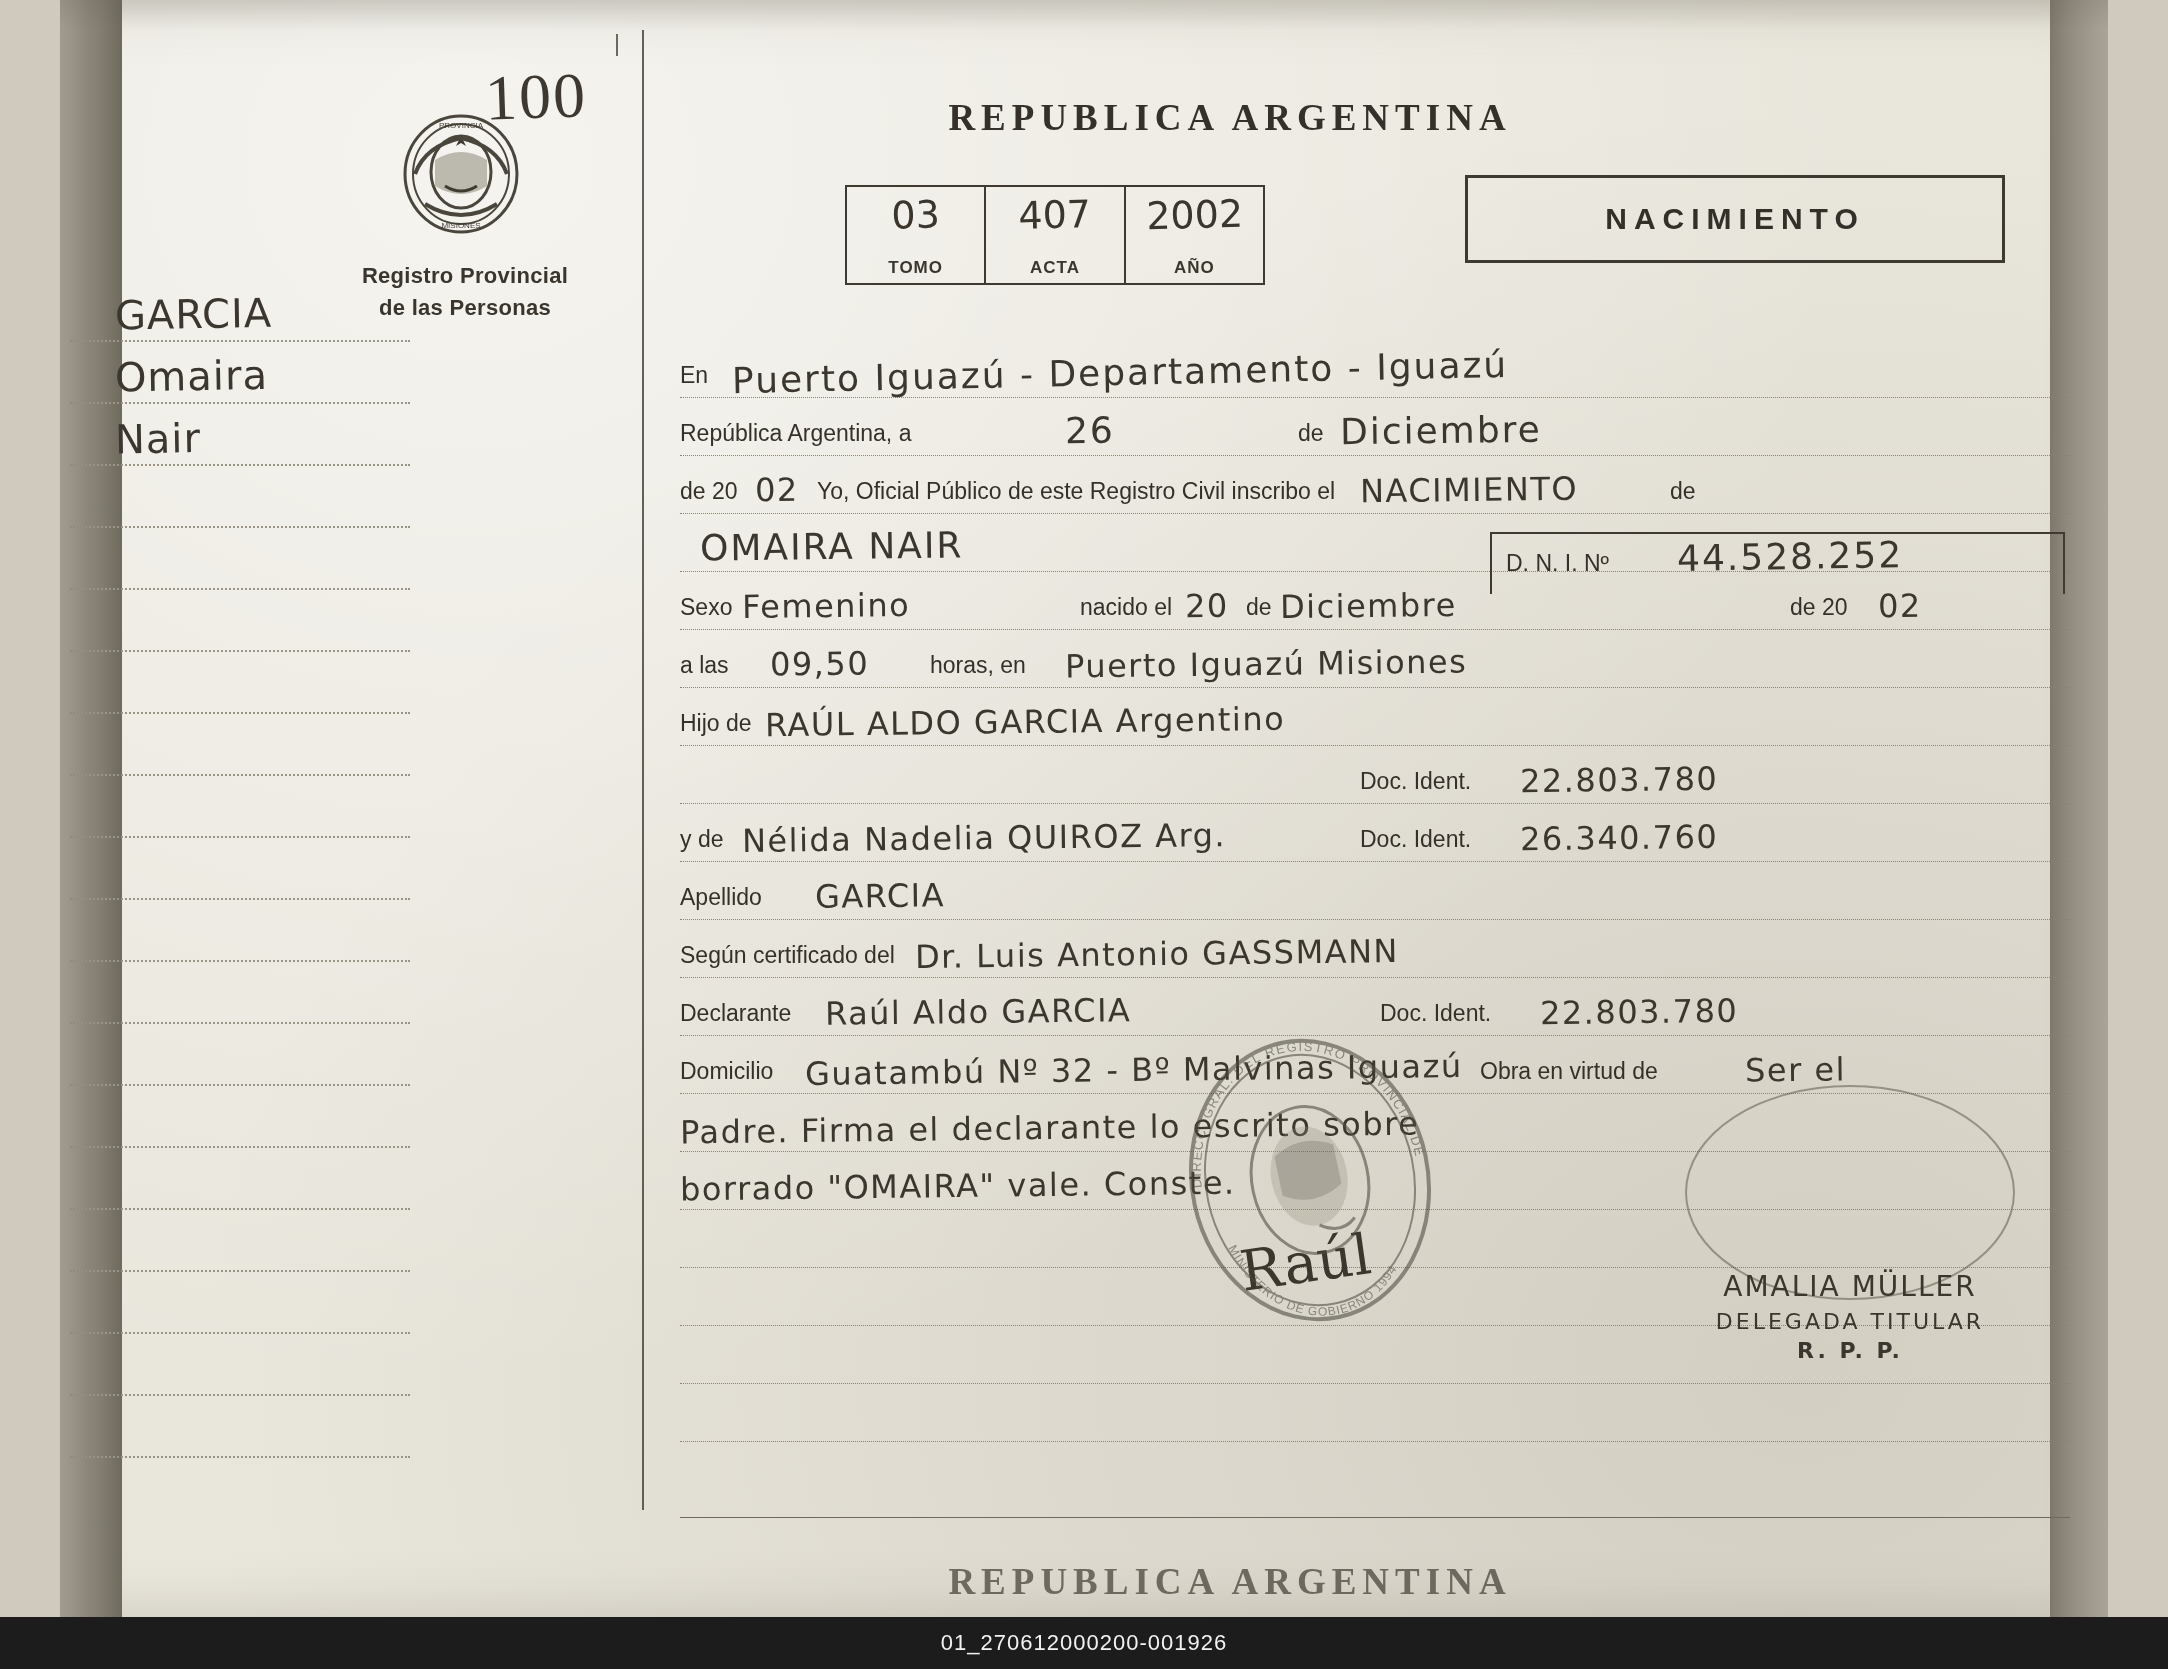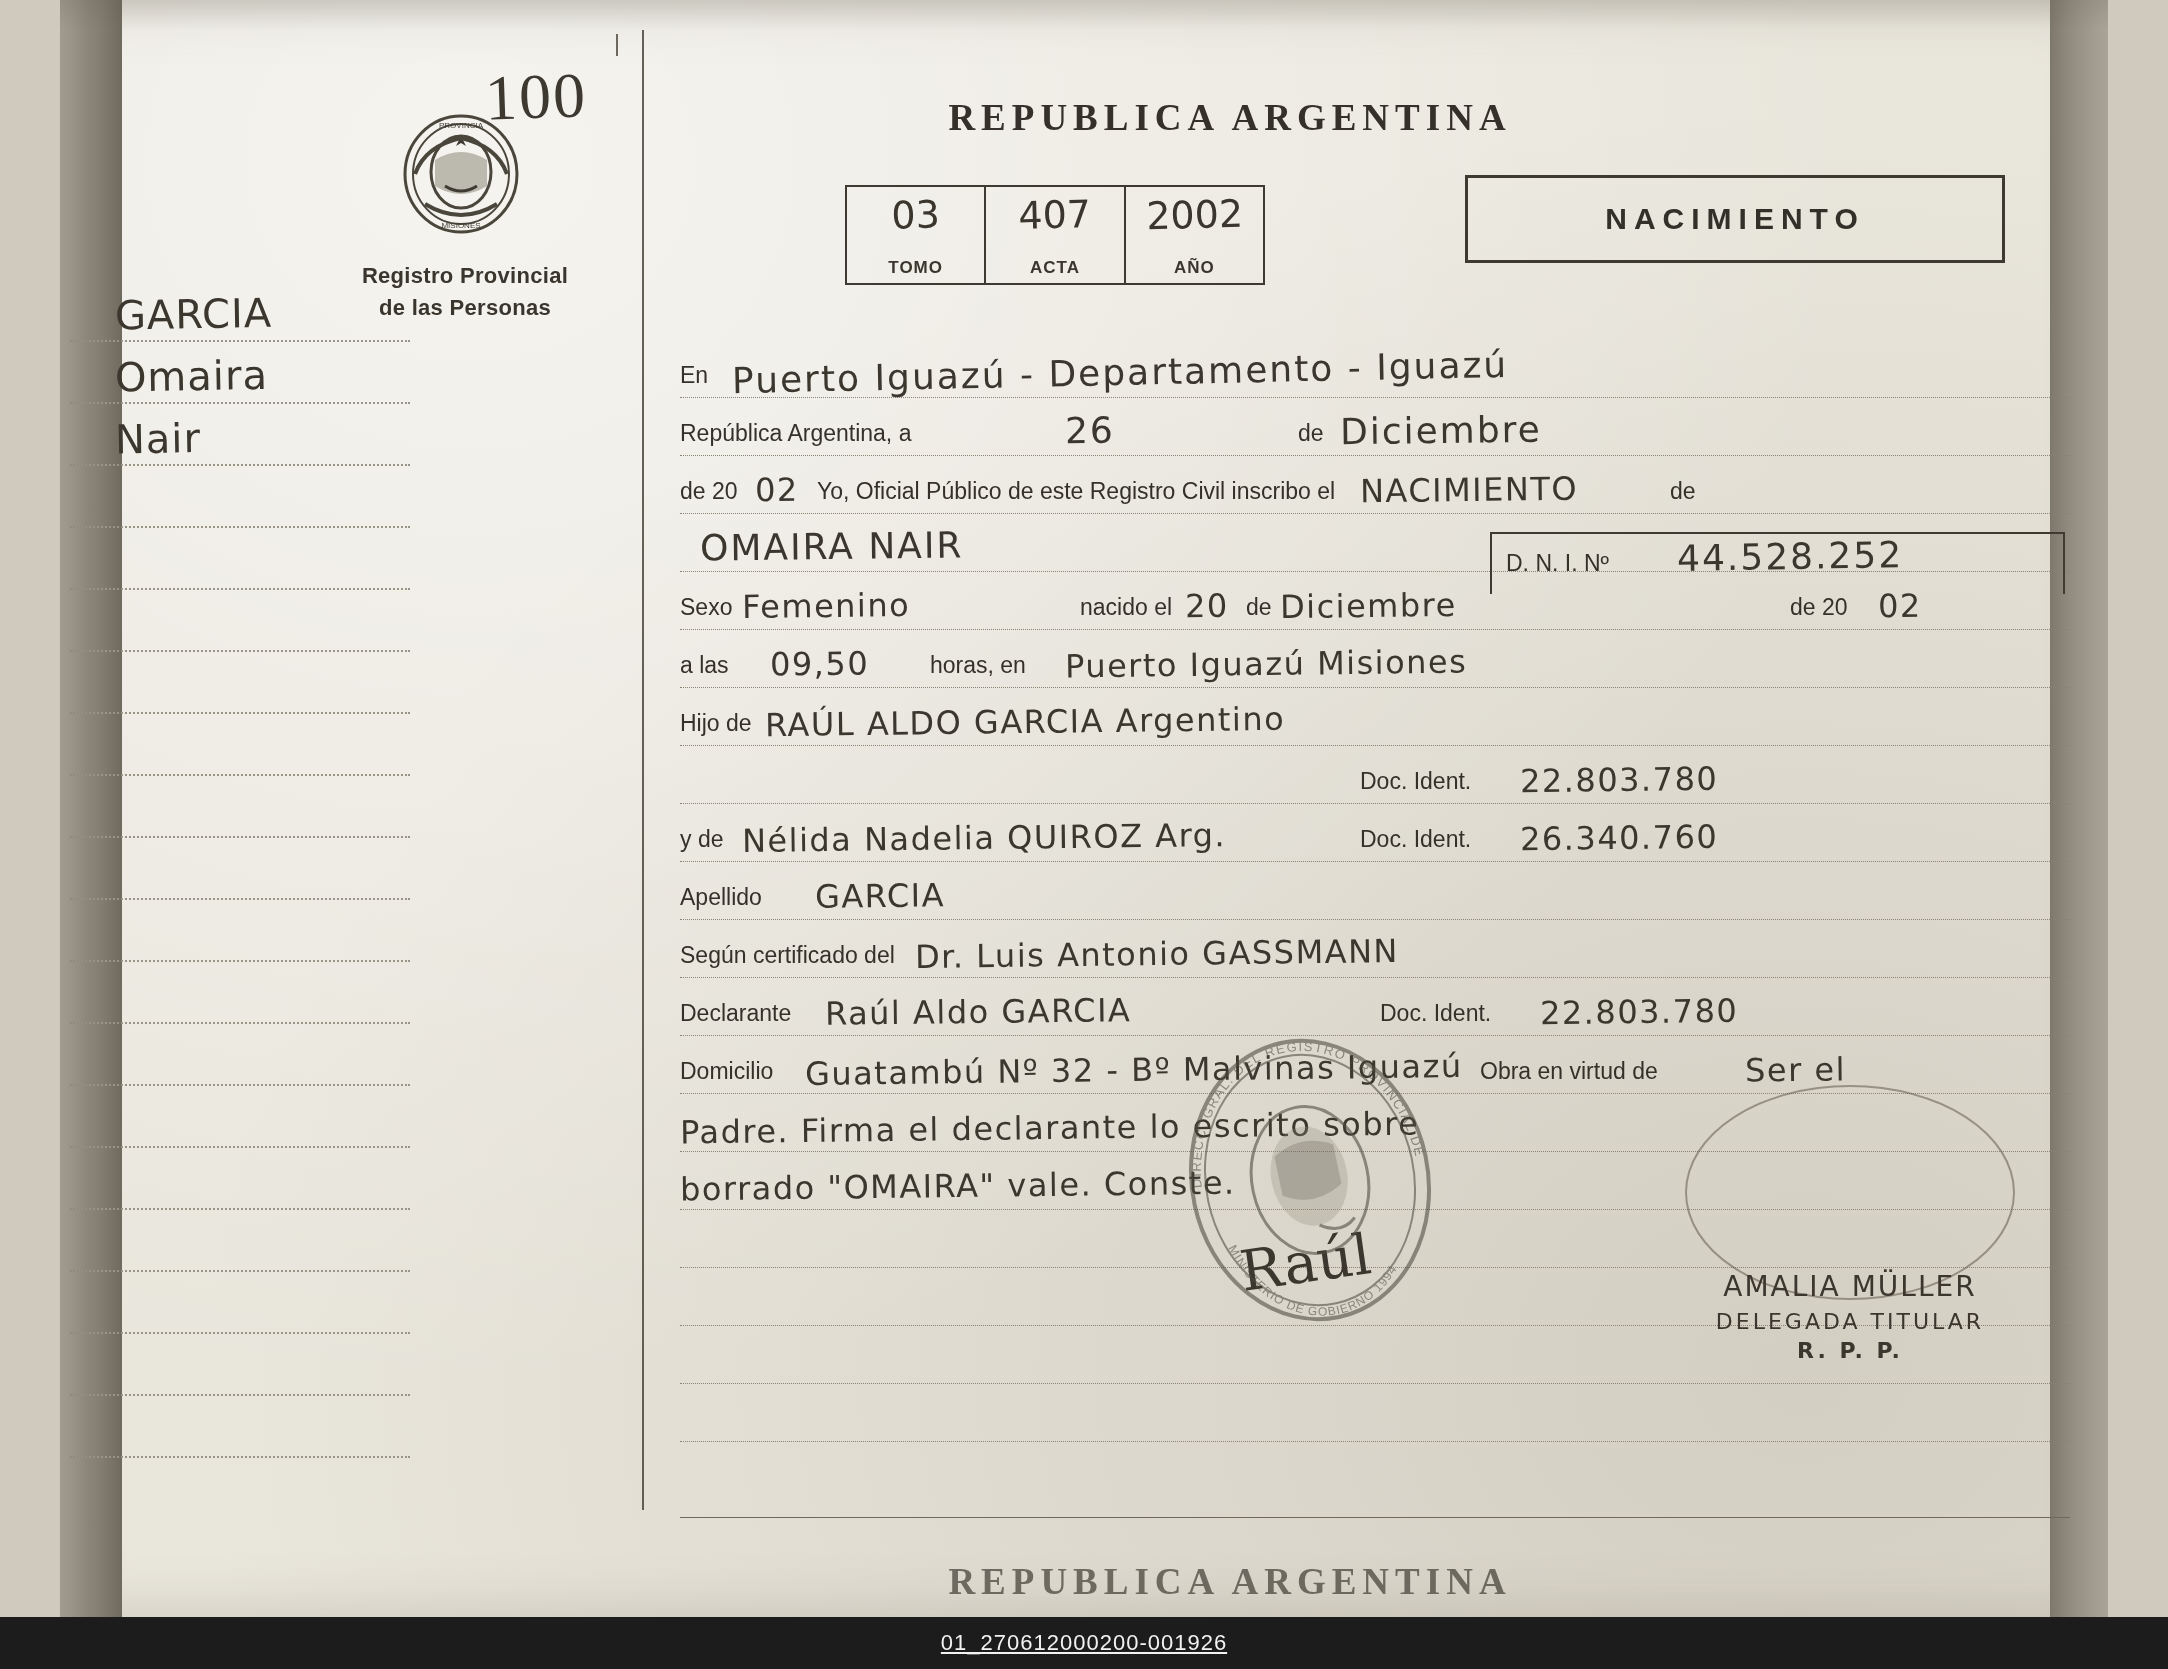--- a/index.html
+++ b/index.html
@@ -194,21 +194,21 @@
     position: absolute; left: 560px; top: 1230px;
     font-family: "DejaVu Serif", serif; font-size: 56px; color: #3b372f;
     transform: rotate(-8deg);
   }
 
   
   .caption {
     position: absolute; left: 0; right: 0; bottom: 0;
     height: 52px; background: #1c1c1c; color: #f2f2f2;
     display: flex; align-items: center; justify-content: center;
-    font-size: 22px; letter-spacing: 1px; text-decoration: underline;
+    font-size: 22px; letter-spacing: 1px;
   }
 </style>
 </head>
 <body>
 
 <div class="page">
   <div class="sheet">
 
     <div class="binding"></div>
     <div class="binding2"></div>

